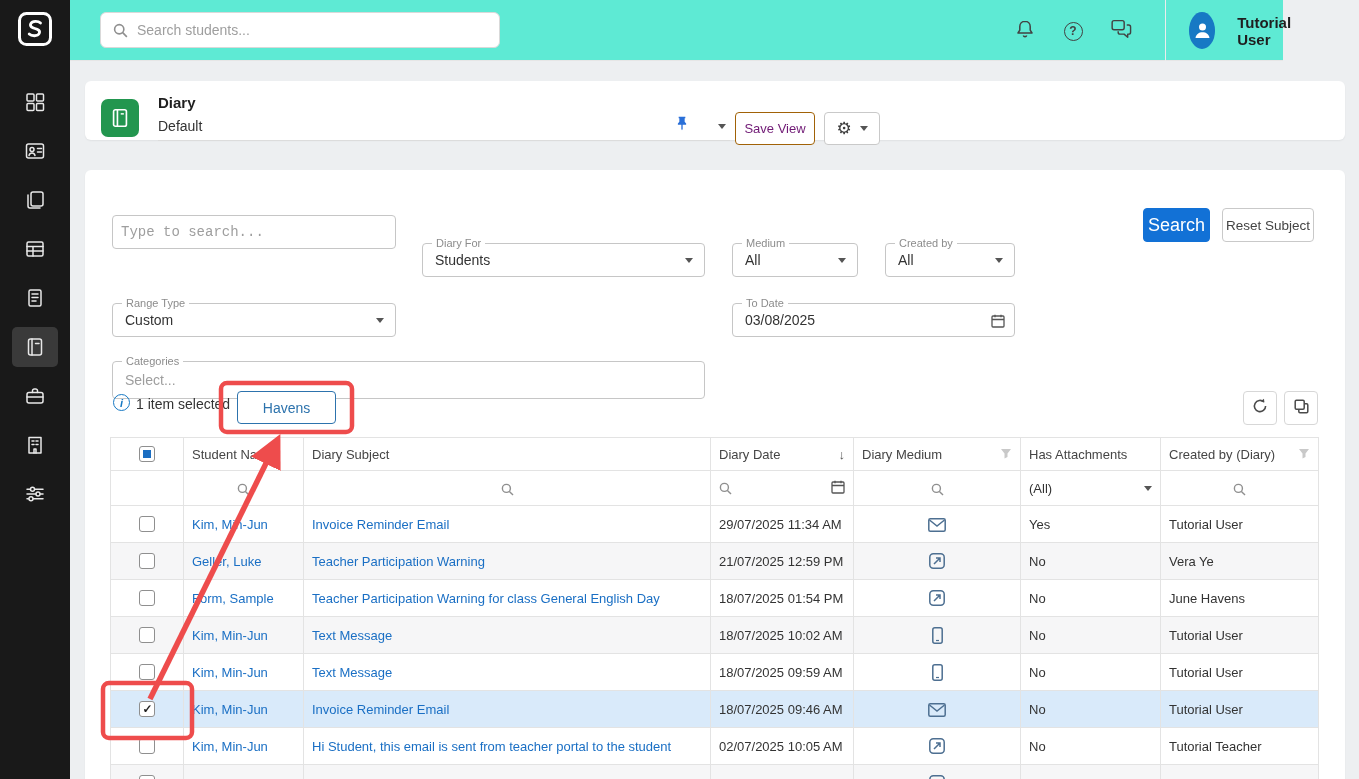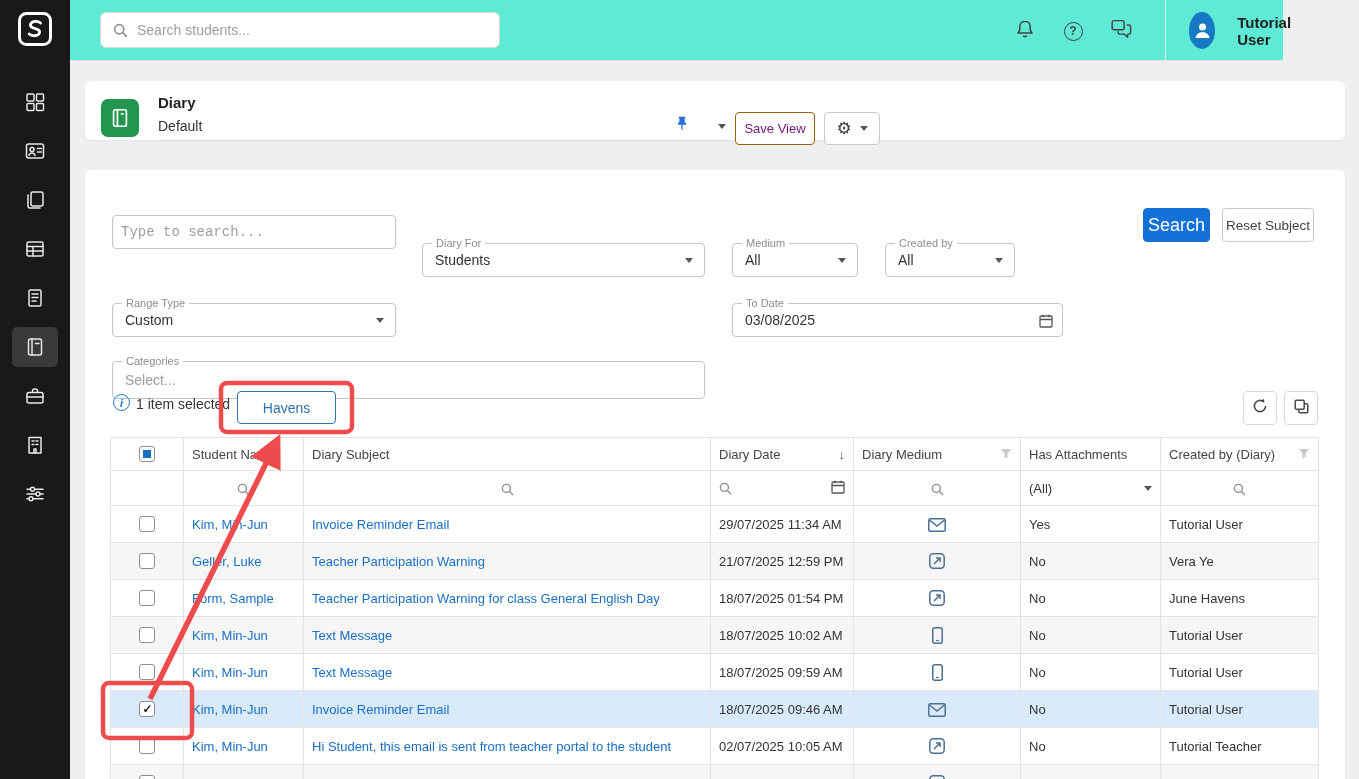--- a/index.html
+++ b/index.html
@@ -51,21 +51,21 @@
   .cal-icon { position:absolute; right:9px; top:10px; }
   .text-field { position:absolute; height:34px; border:1px solid #c6c6c6; border-radius:4px; padding:0 8px; font-size:14px; color:#333; font-family:Liberation Mono, monospace; outline:none; }
   .text-field::placeholder { color:#9e9e9e; }
   .placeholder { color:#9e9e9e; }
   #f-keyword { left:27px; top:45px; width:284px; }
   #f-diaryfor { left:337px; top:45px; width:283px; }
   #f-medium { left:647px; top:45px; width:126px; }
   #f-createdby { left:800px; top:45px; width:130px; }
   #f-rangetype { left:27px; top:105px; width:284px; }
   #f-fromdate { left:337px; top:105px; width:283px; }
-  #f-todate { left:647px; top:105px; width:331px; }
+  #f-todate { left:647px; top:105px; width:283px; }
   #f-categories { left:27px; top:163px; width:593px; height:38px; }
   #f-categories .field-value { top:10px; }
   .btn-primary { position:absolute; left:1058px; top:38px; width:67px; height:34px; background:#1271d6; color:#fff; border:1px solid #1271d6; border-radius:4px; font-size:18px; font-family:inherit; cursor:pointer; }
   .btn-outline { position:absolute; left:1137px; top:38px; width:92px; height:34px; background:#fff; color:#444; border:1px solid #c9c9c9; border-radius:4px; font-size:13.5px; font-family:inherit; cursor:pointer; }
 
   
   .info-circle { position:absolute; left:28px; top:224px; width:17px; height:17px; border:1.5px solid #1779c4; border-radius:50%; color:#1779c4; font-size:11px; font-weight:bold; display:flex; align-items:center; justify-content:center; font-style:italic; }
   .info-circle::after { content:"i"; }
   #sel-text { position:absolute; left:51px; top:226px; font-size:14px; color:#333; }
   #btn-details { position:absolute; left:152px; top:221px; width:99px; height:33px; background:#fff; border:1px solid #2d73ad; color:#2d73ad; border-radius:4px; font-size:14px; font-family:inherit; cursor:pointer; }

